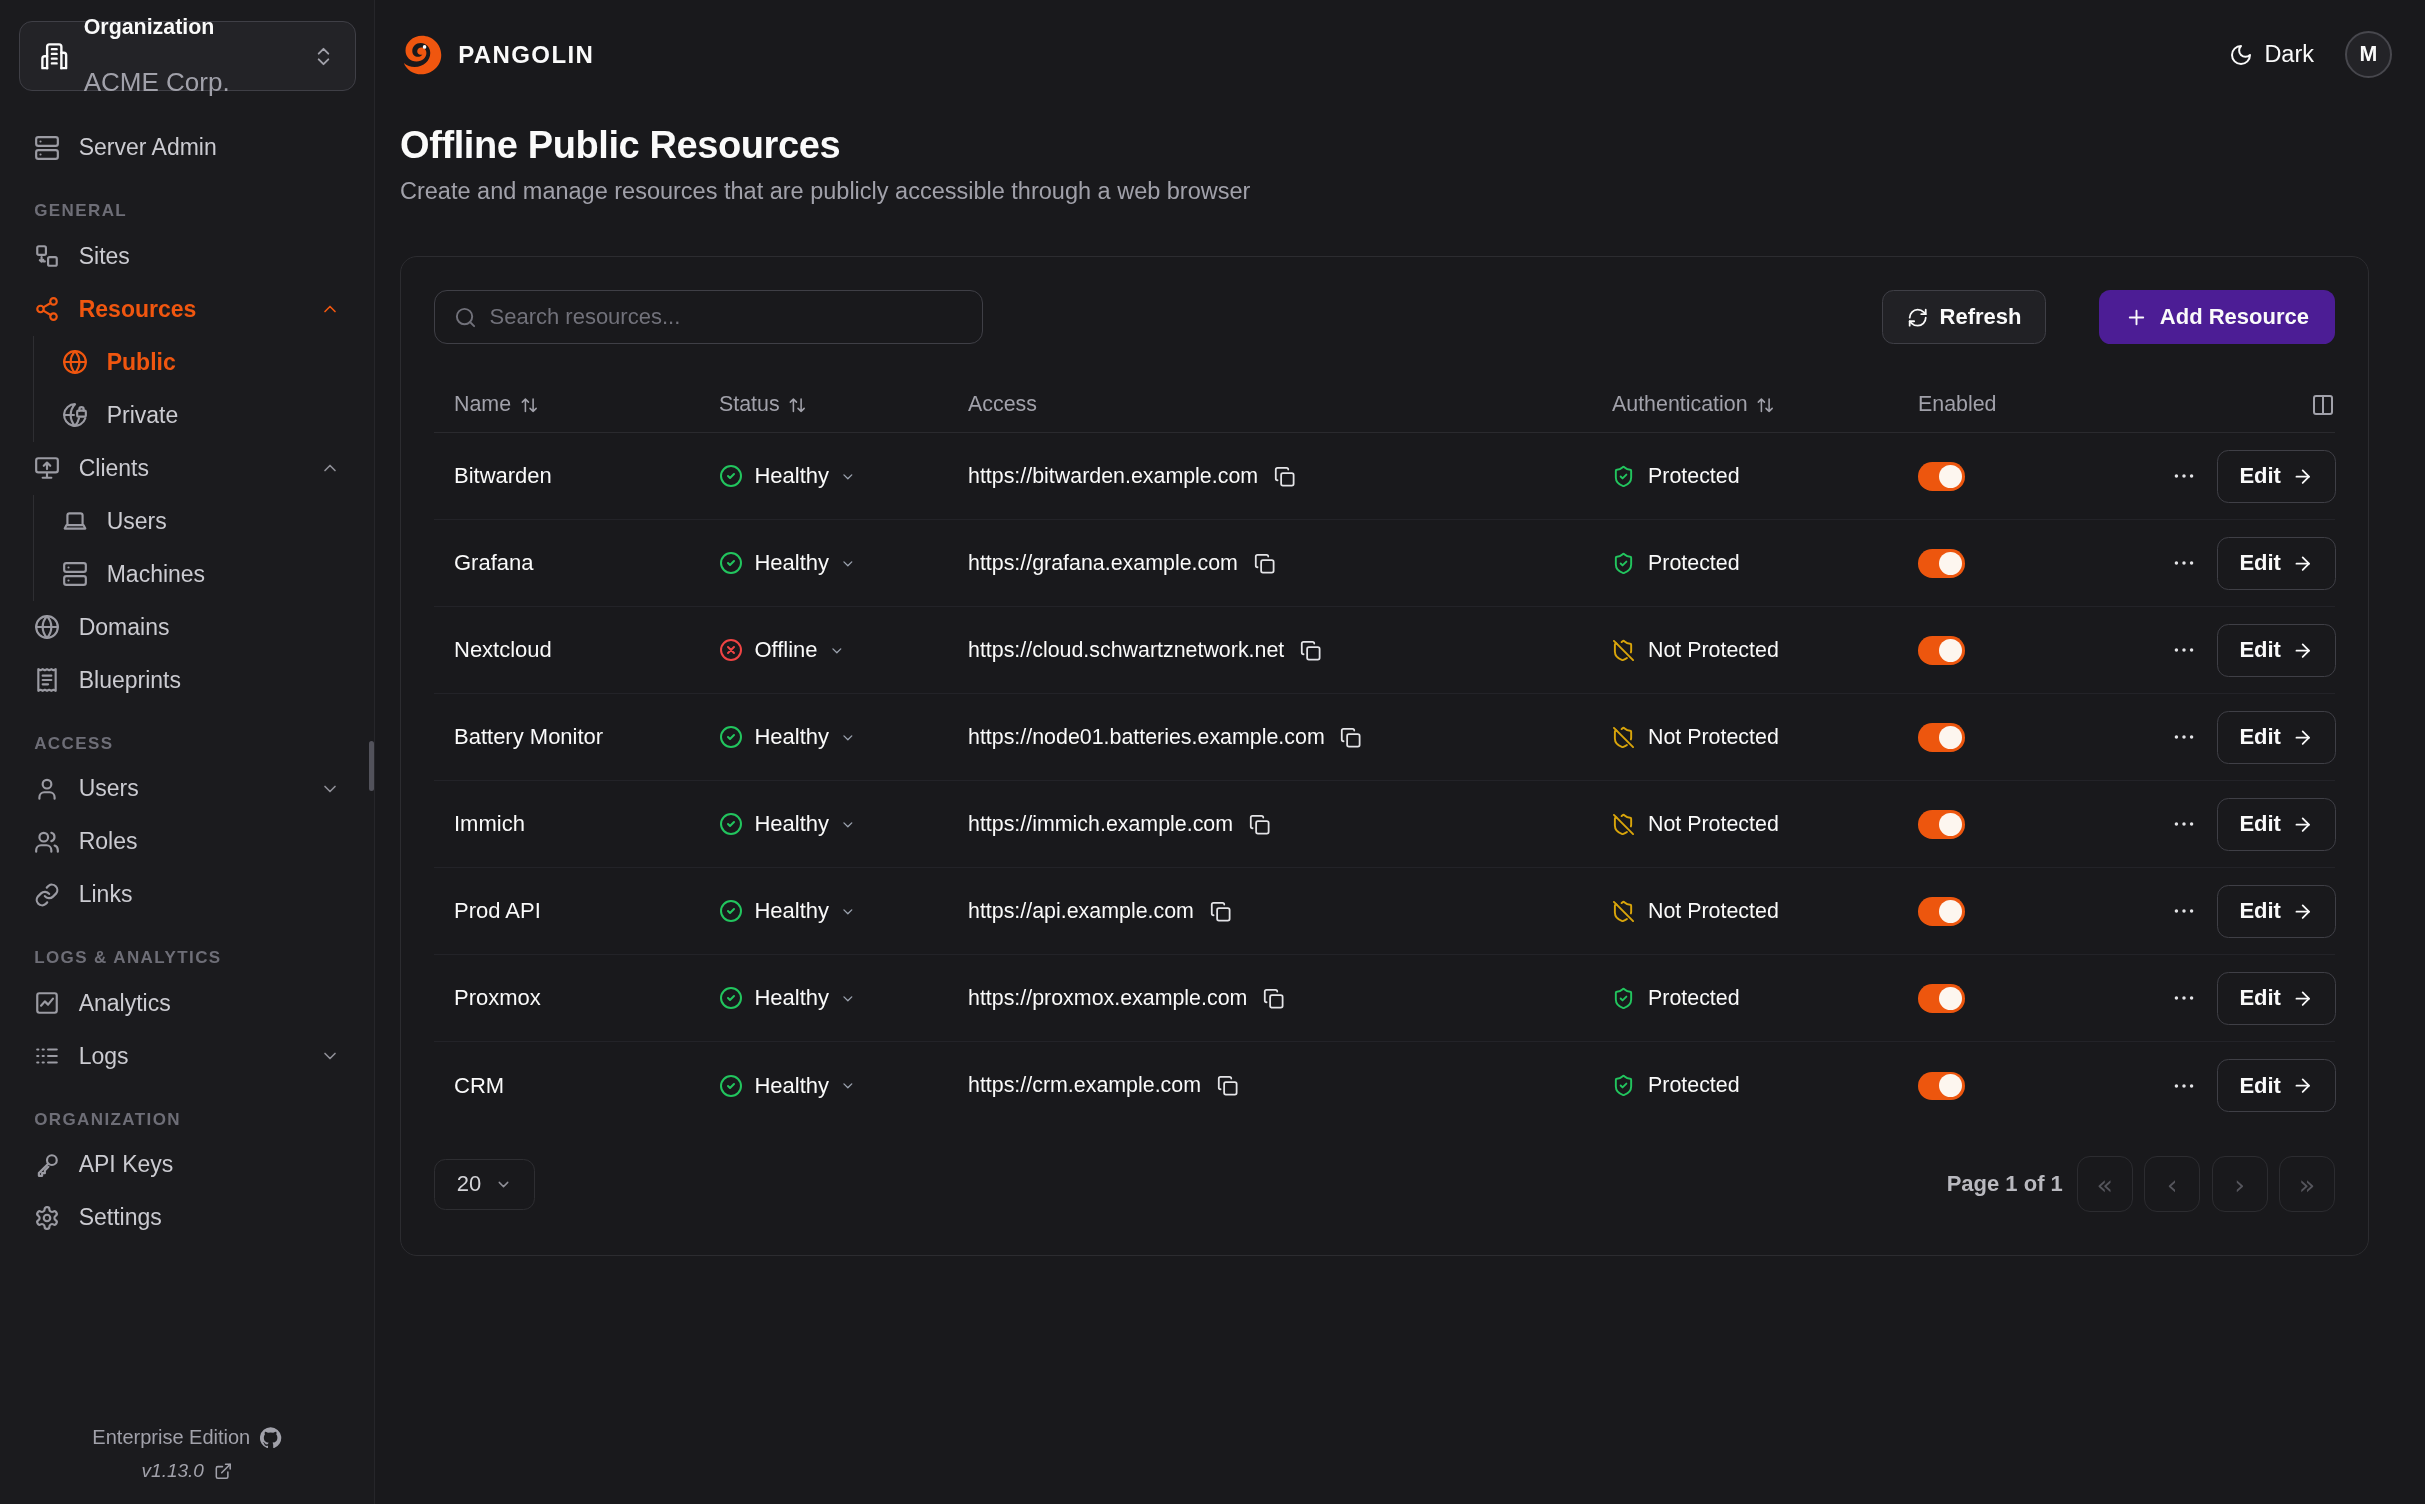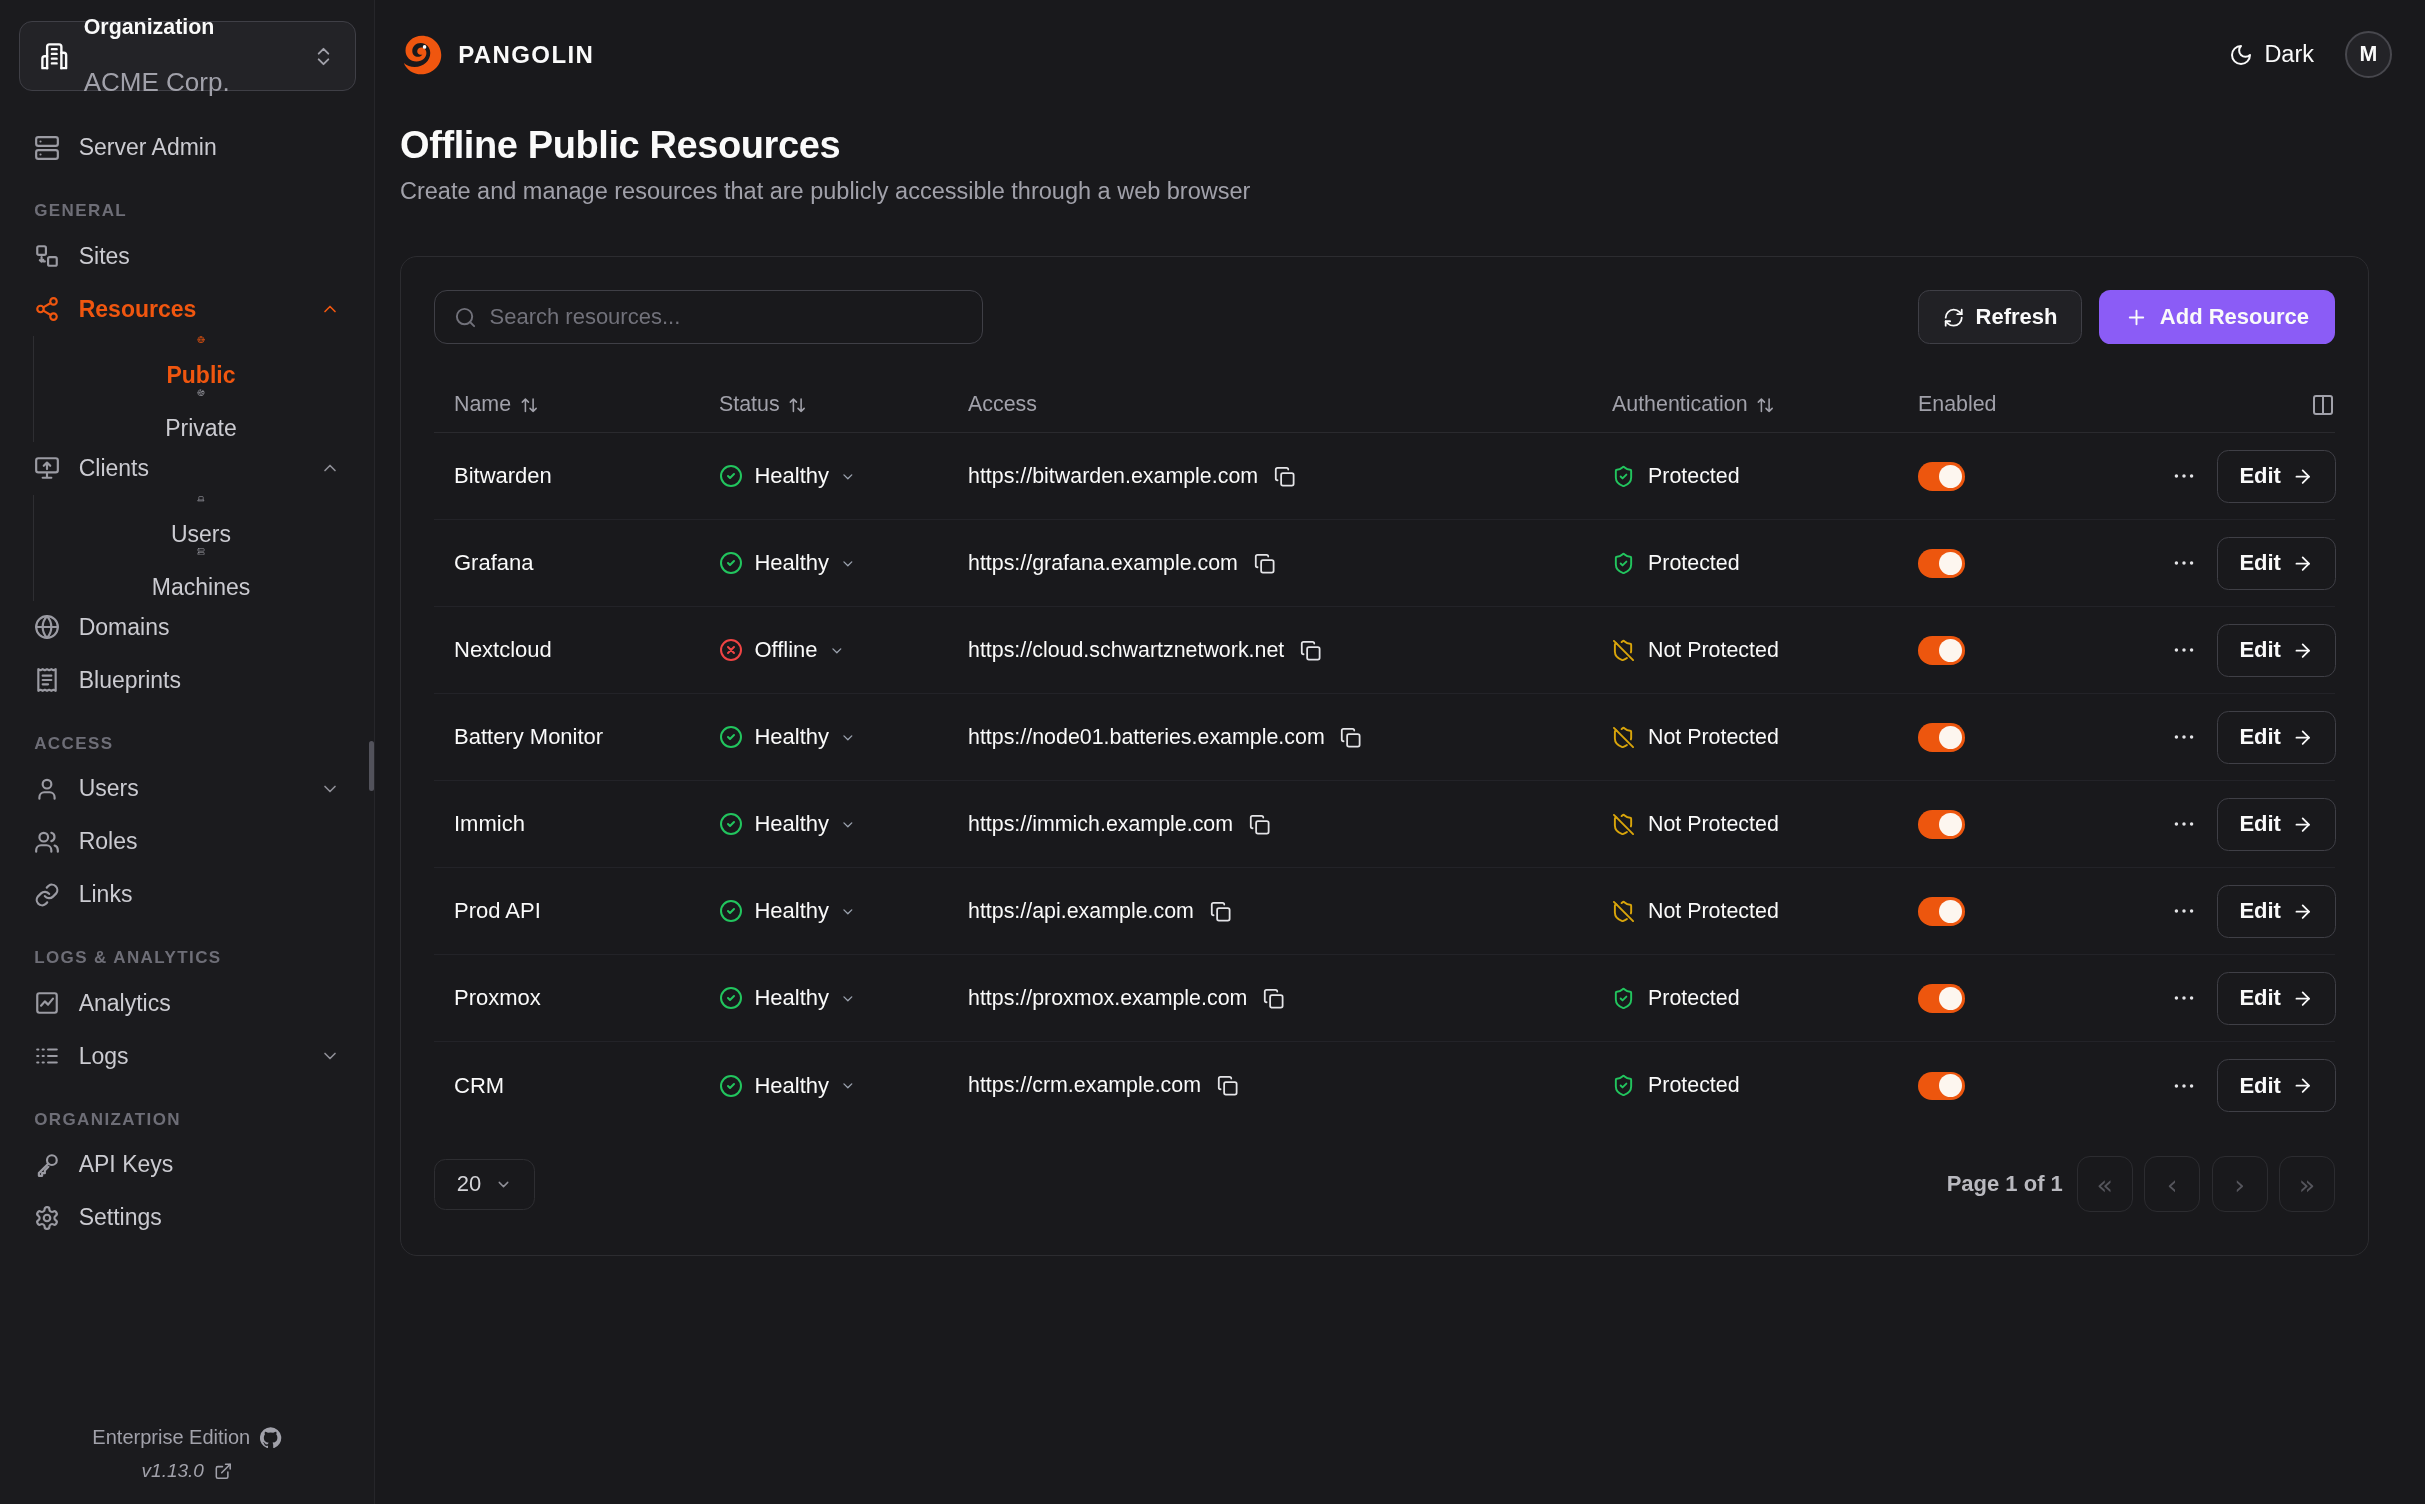--- a/index.html
+++ b/index.html
@@ -26,21 +26,21 @@
   .nav { margin-top:30px; display:flex; flex-direction:column; }
   .nav-item { height:53px; display:flex; align-items:center; gap:18.5px; padding:0 15.7px;
     border-radius:10px; font-size:23px; color:#cbcbd1; cursor:pointer; }
   .nav-item .nico { color:#9b9ba3; }
   .nav-item .chev { margin-left:auto; color:#8f8f97; }
   .nav-item.active { color:#f0560f; font-weight:bold; }
   .nav-item.active .nico, .nav-item.active .chev { color:#f0560f; }
   .section-label { font-size:17px; font-weight:bold; letter-spacing:1.4px; color:#6e6e77;
     margin:27px 0 8.5px 15.7px; }
   .subnav { margin-left:14.2px; border-left:1.4px solid #2e2e32; display:flex; flex-direction:column; }
-  .subnav .nav-item { padding-left:28.5px;flex-direction:column; }
+  .subnav .nav-item { padding-left:28.5px; }
   .sb-spacer { flex:1; }
   .sb-footer { display:flex; flex-direction:column; align-items:center; gap:11.4px; padding-bottom:5.7px; }
   .sb-foot-row { display:flex; align-items:center; gap:10px; color:#a1a1aa; font-size:20px; }
   .sb-foot-row.version { font-size:19px;font-style:italic; }
   .gh { fill:#a1a1aa; stroke:none; }
   .scroll-thumb { position:absolute; left:369px; top:741px; width:5px; height:50px;
     background:#52525b; border-radius:2.8px; }
 
   
   .main { position:absolute; left:400px; top:0; right:0; bottom:0; padding:31px 0 0 0; }
@@ -64,21 +64,21 @@
   .search-box { width:549px; height:54px; border:1.4px solid #3f3f46; border-radius:13px;
     display:flex; align-items:center; gap:13px; padding:0 18.5px; color:#71717a; }
   .search-box input { flex:1; background:transparent; border:none; outline:none;
     font-size:22px; color:#fafafa; font-family:"Liberation Sans", sans-serif; }
   .search-box input::placeholder { color:#71717a; }
   .tb-spacer { flex:1; }
   .btn { height:54px; display:flex; align-items:center; gap:11.4px; border-radius:11.4px;
     font-size:22px; font-weight:bold; cursor:pointer; border:none; color:#fafafa;
     font-family:"Liberation Sans", sans-serif; }
   .btn-refresh { padding:0 24px; background:#212125; border:1.4px solid #3f3f46; }
-  .btn-add { padding:0 26px; background:#8b5cf6; }
+  .btn-add { padding:0 26px; background:#4c1d95;margin-left:36px; }
 
   .tbl { margin-top:33px; }
   .tr { display:grid; grid-template-columns:285px 249px 644px 306px 253px 1fr; align-items:center; }
   .thead { height:56px; color:#a1a1aa; font-size:21.4px; border-bottom:1.4px solid #2a2a2e; }
   .th { display:flex; align-items:center; gap:8.5px; }
   .th.first { padding-left:20px; }
   .th.last { justify-content:flex-end; color:#a1a1aa; }
   .sort { color:#a1a1aa; }
   .row { height:87px; border-bottom:1.4px solid #232328; font-size:22px; }
   .row:last-child { border-bottom:none; }

